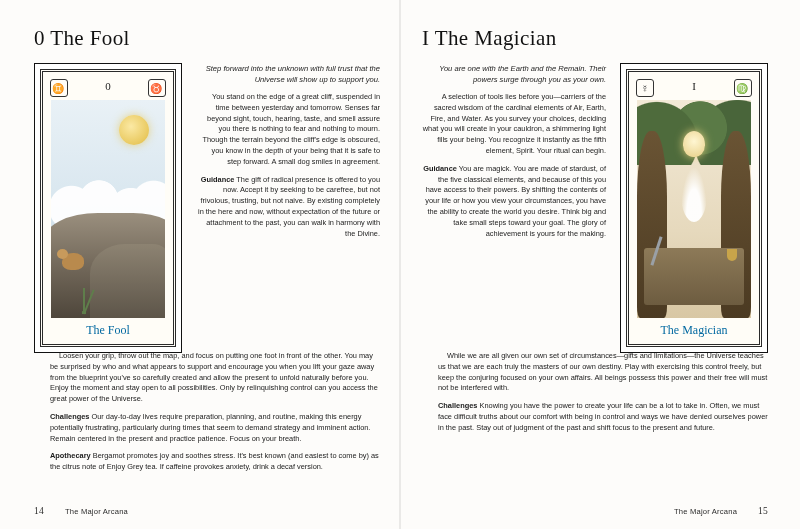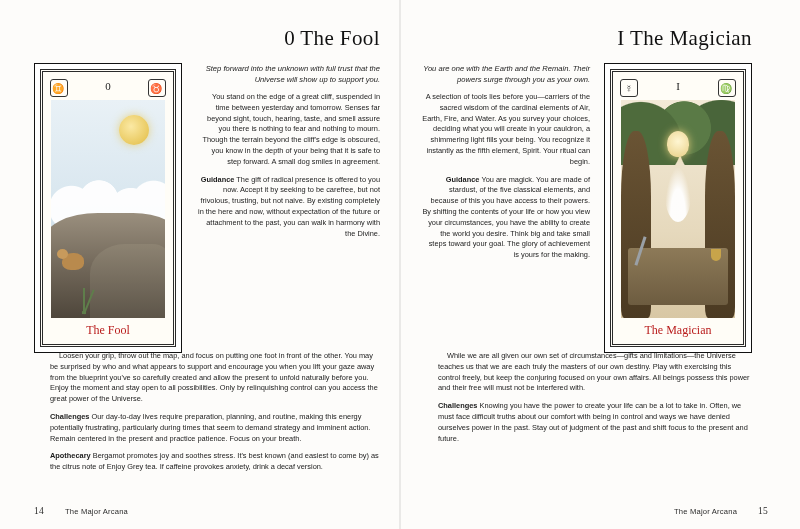--- a/index.html
+++ b/index.html
@@ -18,37 +18,36 @@
     width: 800px; height: 529px;
     background: #fdfcfa;
     display: flex;
   }
   .page {
     position: relative;
     width: 400px; height: 529px;
     padding: 26px 28px 30px 28px;
   }
   .page.left { padding-left: 34px; padding-right: 20px; }
-  .page.right { padding-left: 22px; padding-right: 48px; }
+  .page.right { padding-left: 22px; padding-right: 32px; }
 
   .gutter {
     position: absolute;
     left: 399px; top: 0;
     width: 2px; height: 529px;
     background: linear-gradient(to right, rgba(0,0,0,0.05), rgba(0,0,0,0.10), rgba(0,0,0,0.05));
   }
 
   h1.card-title {
     font-family: "Liberation Serif", serif;
     font-size: 21px;
     font-weight: normal;
     letter-spacing: 0.4px;
     margin: 0 0 12px 0;
     color: #111;
-    text-align: right;
   }
 
   .cols {
     display: flex;
     gap: 14px;
   }
   .cols.rev { flex-direction: row-reverse; }
 
   
   .tarot {
@@ -89,21 +88,21 @@
     font-size: 11px;
     color: #222;
     z-index: 4;
   }
   .tarot .cardname {
     position: absolute;
     bottom: 6px; left: 0; right: 0;
     text-align: center;
     font-family: "Liberation Serif", serif;
     font-size: 12px;
-    color: #b91c1c;
+    color: #0369a1;
     z-index: 5;
   }
   .art {
     position: absolute;
     left: 8px; right: 8px; top: 28px; bottom: 26px;
     overflow: hidden;
   }
 
   
   .fool-sky {

